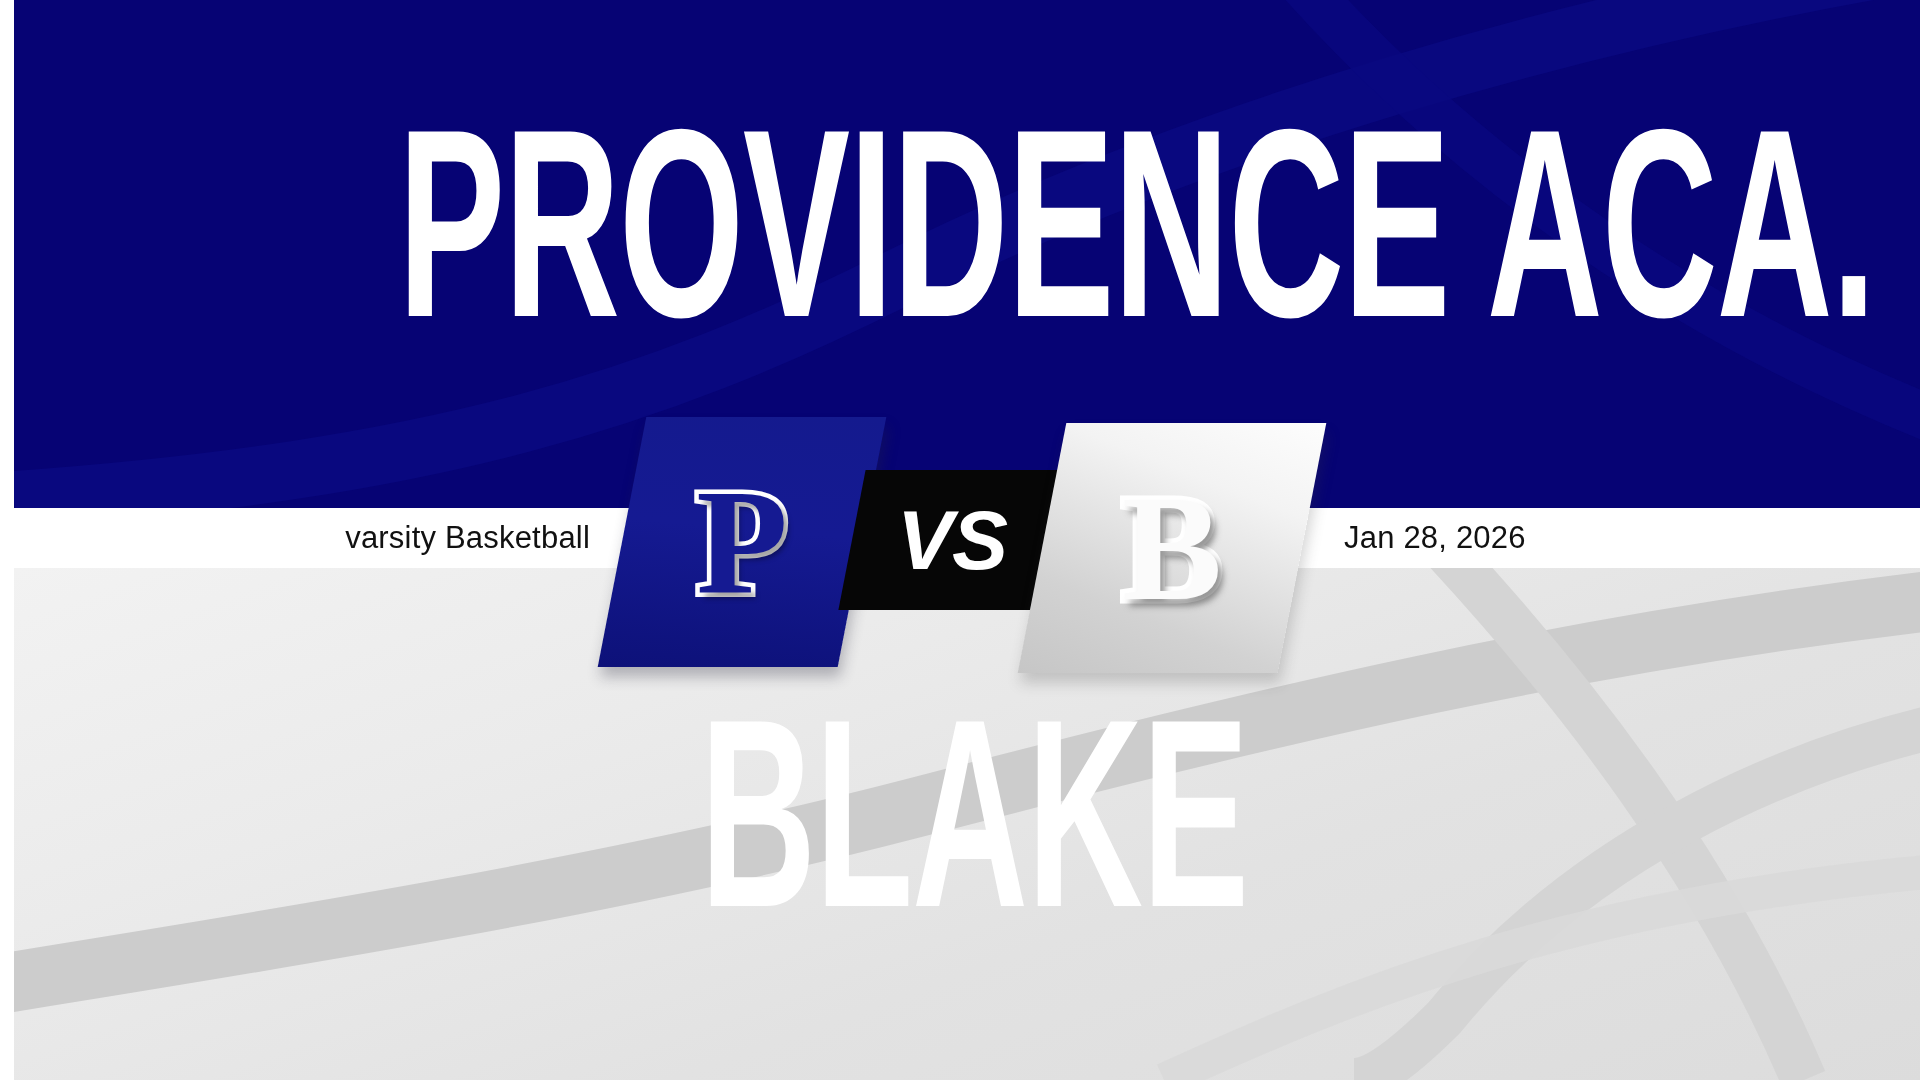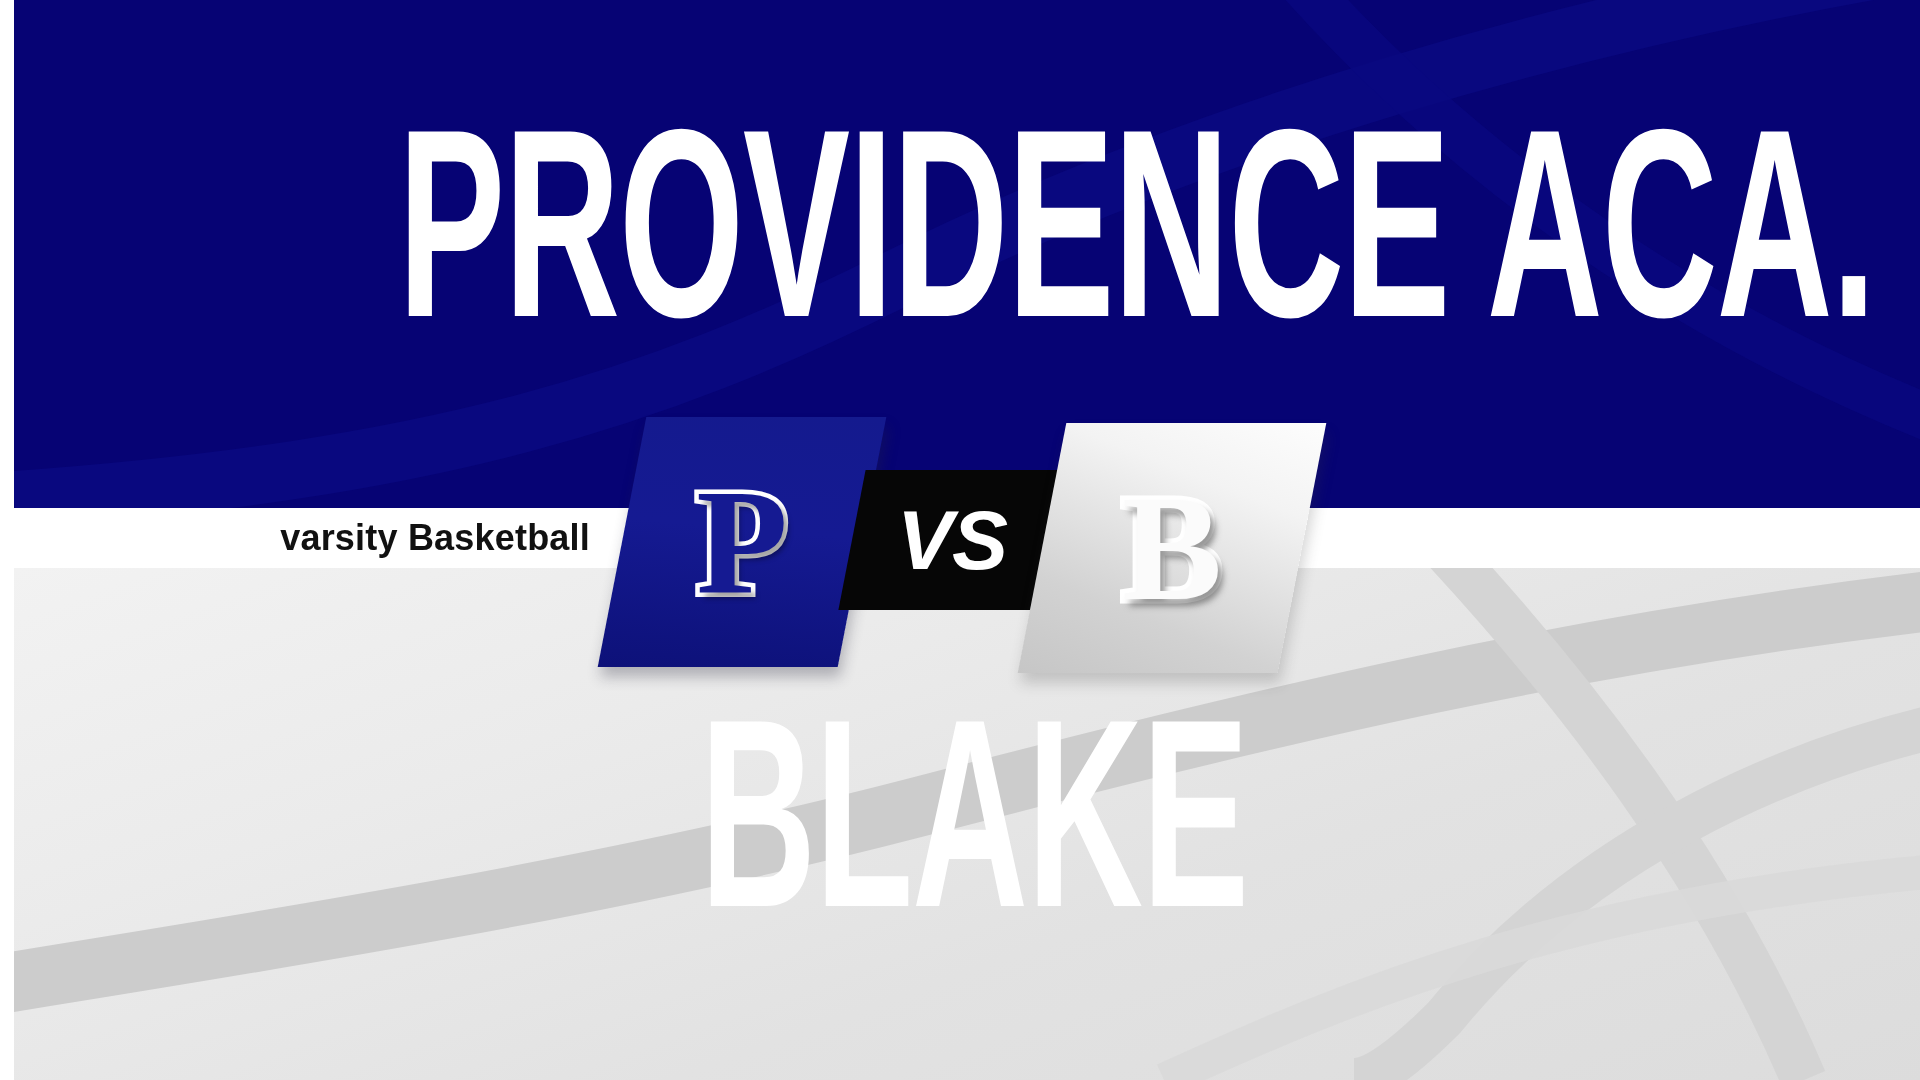--- a/index.html
+++ b/index.html
@@ -67,22 +67,22 @@
     z-index:45;
   }
   .banner-right{
     position:absolute;top:508px;left:1330px;width:560px;height:60px;
     display:flex;align-items:center;justify-content:flex-start;
     z-index:45;
   }
   .banner-text{
     color:#111111;
     font-family:"Liberation Sans Narrow","Liberation Sans",sans-serif;
-    font-weight:700;
-    font-size:36px;
+    font-weight:400;
+    font-size:31px;
     letter-spacing:0.2px;
     white-space:nowrap;
   }
 
   
   .badges{
     position:absolute;left:0;top:400px;width:1920px;height:290px;
     z-index:50;pointer-events:none;
   }
   .badge{
@@ -165,20 +165,23 @@
   </div>
 
   <div class="title-bottom">BLAKE</div>
 
   <div class="band-white"></div>
 
   <div class="banner-left">
     <span class="banner-text">varsity Basketball</span>
   </div>
 
+  <div class="banner-right">
+    <span class="banner-text">Jan 28, 2026</span>
+  </div>
 
   <div class="badges">
 
     <div class="badge badge-home">
       <div class="badge-inner">
         <span class="mark mark-home">P</span>
       </div>
     </div>
 
     <div class="badge badge-vs">

